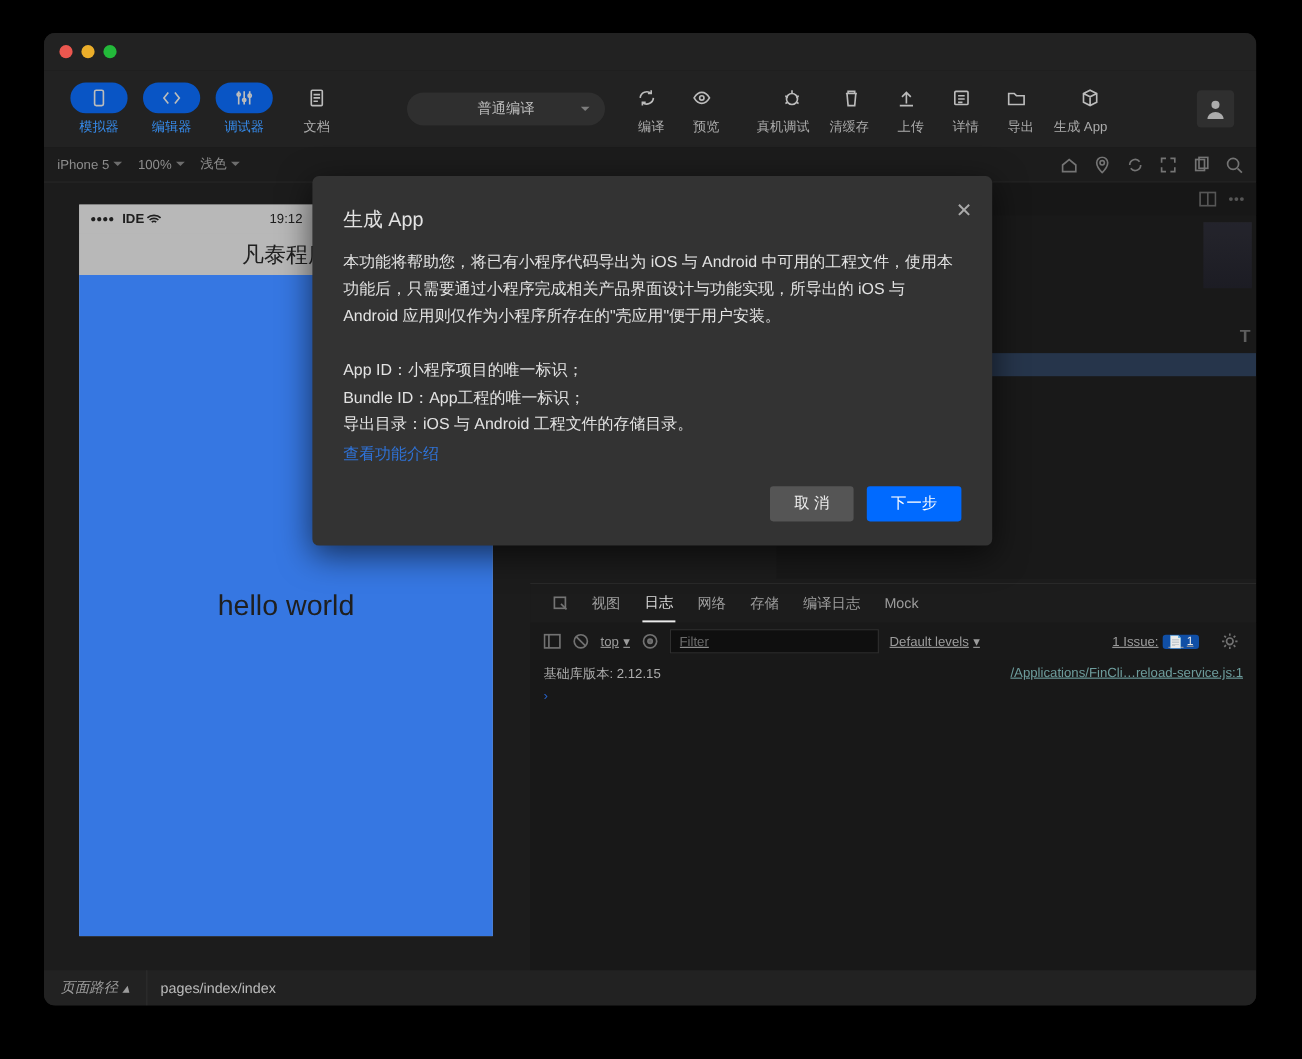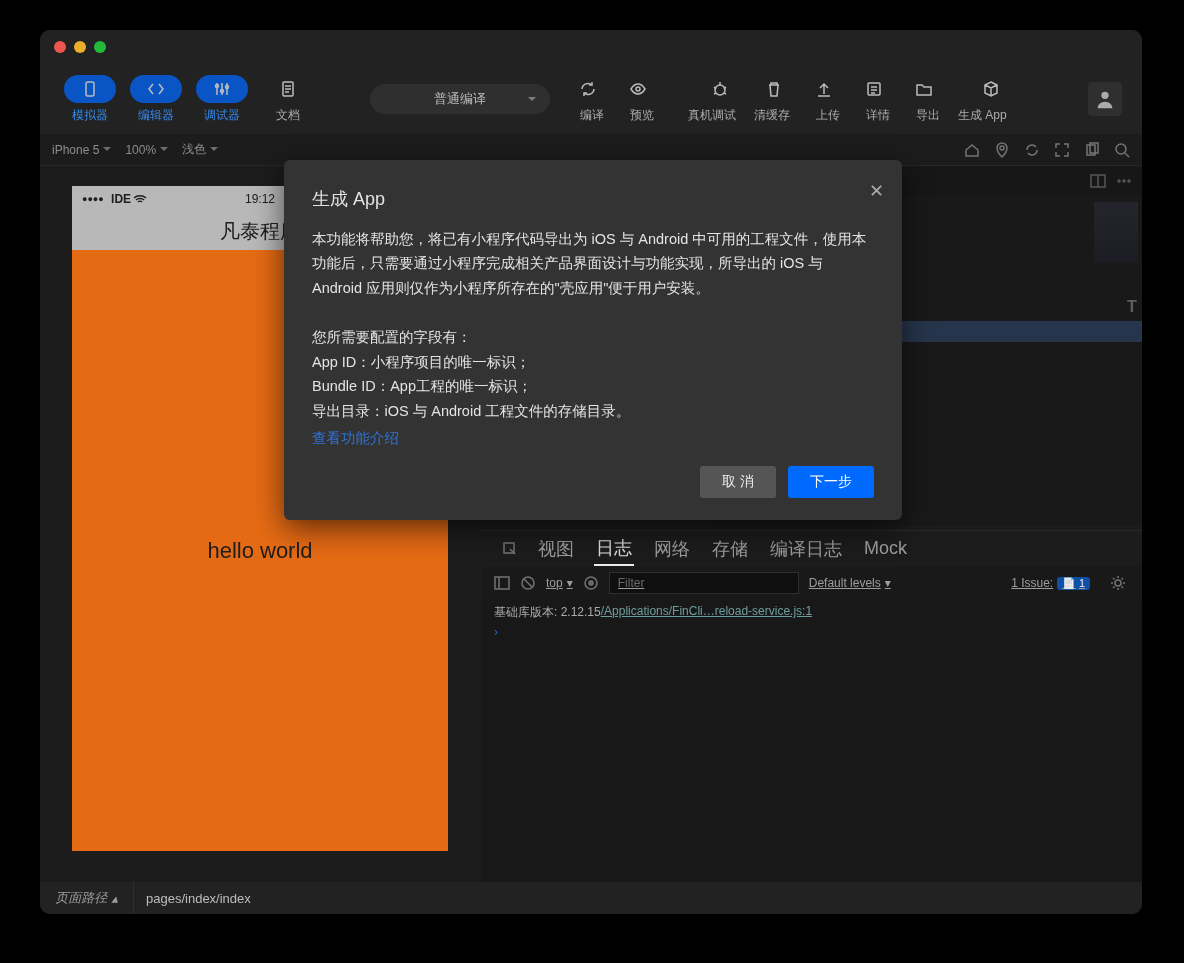--- a/index.html
+++ b/index.html
@@ -34,46 +34,46 @@
   .tabbar{position:absolute;right:0;top:136px;height:30px;width:436px;background:#1a1a1a;display:flex;align-items:center;padding:0 10px;color:#ccc;font-size:13px;}
   .tab{display:flex;align-items:center;gap:6px;padding:0 8px;height:100%;}
   .tab svg{width:14px;height:14px;}
   .tab .close{margin-left:6px;opacity:.6;cursor:pointer;}
   .tabrighticons{margin-left:auto;display:flex;gap:10px;opacity:.7;}
 
   .sim { position:absolute; left:32px; top:156px; width:376px; height:665px; background:#c8c8c8; border-radius:0;}
   .sim-top{height:26px;background:#c8c8c8;display:flex;align-items:center;justify-content:space-between;padding:0 10px;font-size:12px;color:#222;position:relative;}
   .sim-top .signal{display:flex;align-items:center;gap:2px;font-weight:600;}
   .sim-nav{height:38px;background:#c8c8c8;display:flex;align-items:center;justify-content:center;font-size:20px;color:#222;font-weight:500;position:relative;}
-  .sim-body{position:absolute;top:64px;left:0;right:0;bottom:0;background:#f97316;display:flex;align-items:center;justify-content:center;color:#222;font-size:22px;font-weight:300;}
+  .sim-body{position:absolute;top:64px;left:0;right:0;bottom:0;background:#3b82f6;display:flex;align-items:center;justify-content:center;color:#222;font-size:26px;font-weight:300;}
 
   .pathbar{position:absolute;left:0;right:0;bottom:0;height:32px;background:#252525;display:flex;align-items:center;font-size:13px;color:#aaa;}
   .pathbar .lbl{width:94px;display:flex;align-items:center;justify-content:center;gap:4px;height:100%;border-right:1px solid #333;font-style:italic;}
   .pathbar .val{padding:0 12px;color:#ccc;}
 
   .codearea{position:absolute;right:0;top:166px;width:436px;height:330px;background:#1c1c1c;color:#ccc;font-family:Menlo,Consolas,monospace;font-size:13px;padding:20px 0 0 8px;line-height:21px;overflow:hidden;}
   .codearea .ln{white-space:pre;}
   .key{color:#ff7070;} .str{color:#ffa94d;}
   .hl{background:#2a3a52;}
   .minimap{position:absolute;right:4px;top:6px;width:44px;height:60px;opacity:.5;background:linear-gradient(#334, #223);}
   .Tmark{position:absolute;right:0px;top:100px;width:20px;height:20px;color:#666;font-size:16px;font-weight:bold;text-align:center;}
 
-  .debugbar{position:absolute;right:0;left:442px;top:500px;height:36px;background:#1f1f1f;border-top:1px solid #2d2d2d;display:flex;align-items:center;gap:18px;padding:0 20px;color:#aaa;font-size:18px;}
+  .debugbar{position:absolute;right:0;left:442px;top:500px;height:36px;background:#1f1f1f;border-top:1px solid #2d2d2d;display:flex;align-items:center;gap:18px;padding:0 20px;color:#aaa;font-size:13px;}
   .debugbar .tab{cursor:pointer;padding:4px 2px;}
   .debugbar .tab.active{color:#eee;border-bottom:2px solid #fff;}
 
   .filterbar{position:absolute;right:0;left:442px;top:536px;height:34px;background:#1c1c1c;display:flex;align-items:center;gap:10px;padding:0 12px;font-size:12px;color:#aaa;text-decoration:underline;}
   .filterbar input{background:#111;border:1px solid #333;color:#ccc;height:22px;padding:0 8px;font-size:12px;width:190px;}
   .filterbar .sel{display:flex;align-items:center;gap:4px;cursor:pointer;}
   .filterbar .issue{margin-left:auto;display:flex;align-items:center;gap:4px;}
   .issue .badge{background:#1256b5;color:#fff;border-radius:3px;padding:0 5px;font-size:11px;display:flex;align-items:center;gap:3px;}
   .gearbtn{width:24px;height:24px;display:flex;align-items:center;justify-content:center;cursor:pointer;margin-left:6px;}
 
   .console{position:absolute;right:0;left:442px;top:570px;bottom:32px;background:#1b1b1b;font-family:Menlo,Consolas,monospace;font-size:12px;color:#bbb;padding:4px 12px;}
-  .console .ln1{display:flex;}
+  .console .ln1{display:flex;justify-content:space-between;}
   .console .link{color:#7aa;text-decoration:underline;cursor:pointer;}
   .console .prompt{color:#2a6bdc;margin-top:4px;}
 
   
   .modal-back{position:absolute;inset:0;background:rgba(0,0,0,.08);}
   .modal{position:absolute;left:244px;top:130px;width:618px;background:#333;border-radius:6px;color:#e3e3e3;padding:24px 28px 22px;box-shadow:0 8px 30px rgba(0,0,0,.6);font-size:14.5px;line-height:1.7;}
   .modal h3{font-size:18px;font-weight:500;margin-bottom:12px;}
   .modal .close{position:absolute;right:18px;top:16px;font-size:18px;color:#aaa;cursor:pointer;}
   .modal .link{color:#2f72d6;cursor:pointer;display:inline-block;margin-top:2px;}
   .modal .btns{display:flex;justify-content:flex-end;gap:12px;margin-top:16px;}
@@ -362,21 +362,20 @@
     <div class="lbl"><span>页面路径</span> ▴</div>
     <div class="val">pages/index/index</div>
   </div>
 
   <div class="modal-back"></div>
   <div class="modal">
     <div class="close">✕</div>
     <h3>生成 App</h3>
     <p>本功能将帮助您，将已有小程序代码导出为 iOS 与 Android 中可用的工程文件，使用本功能后，只需要通过小程序完成相关产品界面设计与功能实现，所导出的 iOS 与 Android 应用则仅作为小程序所存在的"壳应用"便于用户安装。</p>
     <br>
-    <p>您所需要配置的字段有：</p>
     <p>App ID：小程序项目的唯一标识；</p>
     <p>Bundle ID：App工程的唯一标识；</p>
     <p>导出目录：iOS 与 Android 工程文件的存储目录。</p>
     <span class="link">查看功能介绍</span>
     <div class="btns">
       <button class="btn-cancel">取 消</button>
       <button class="btn-primary">下一步</button>
     </div>
   </div>
 

